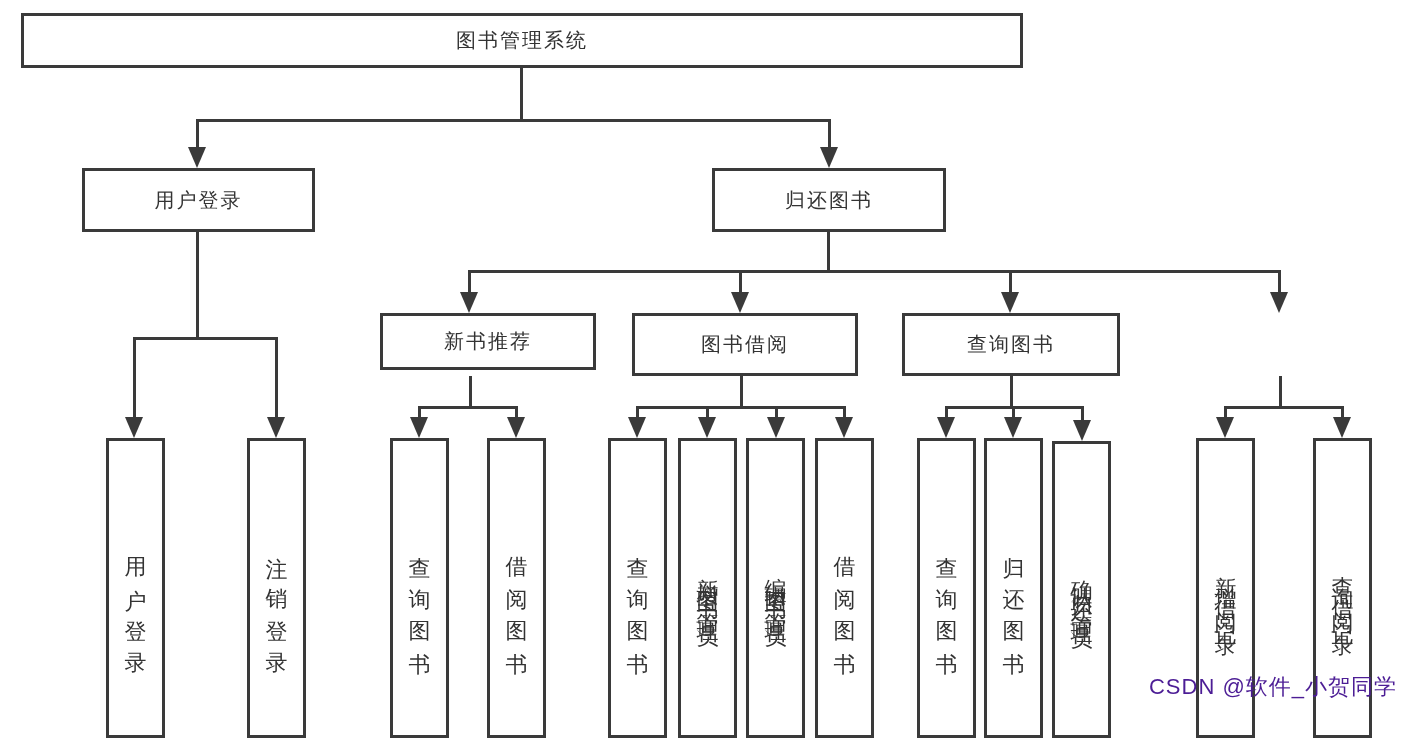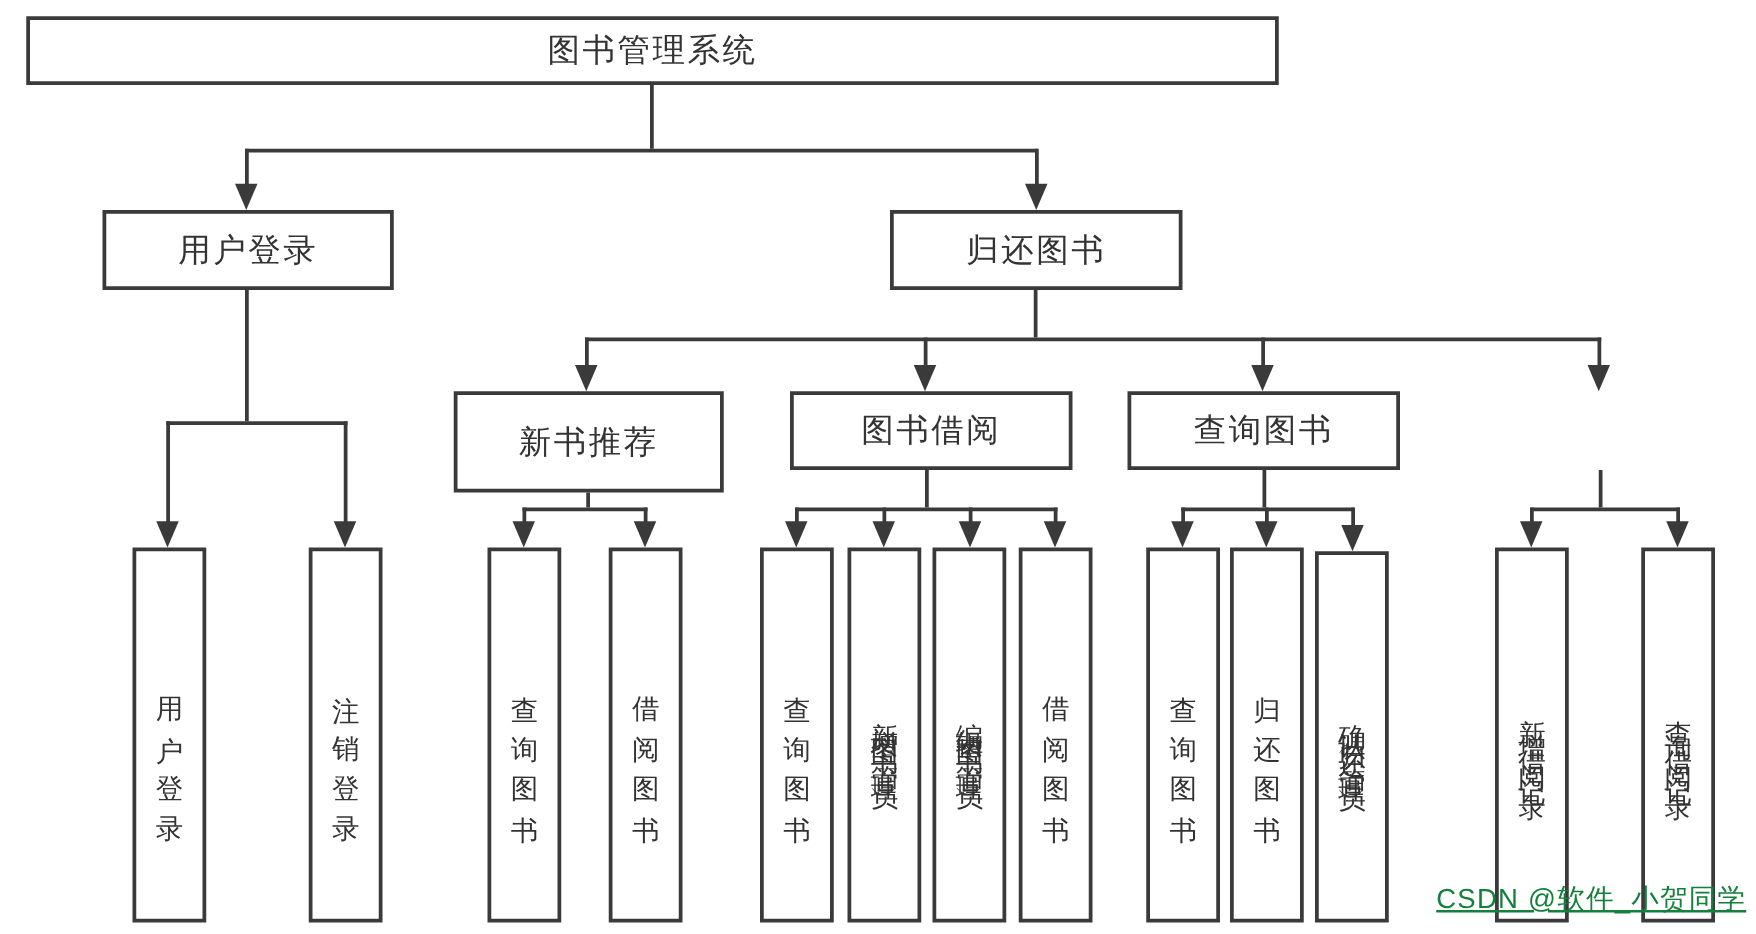--- a/index.html
+++ b/index.html
@@ -12,21 +12,21 @@
     font-family: "Liberation Sans", "DejaVu Sans", sans-serif;
     color: #333333;
   }
   .node {
     position: absolute;
     border: 3px solid #3a3a3a;
     background: #ffffff;
     display: flex;
     align-items: center;
     justify-content: center;
-    font-size: 26px;
+    font-size: 20px;
     letter-spacing: 2px;
     box-sizing: border-box;
     z-index: 2;
   }
   .tall {
     position: absolute;
     top: 438px;
     width: 59px;
     height: 300px;
     border: 3px solid #3a3a3a;
@@ -57,27 +57,26 @@
     position: absolute;
     width: 0; height: 0;
     border-left: 9px solid transparent;
     border-right: 9px solid transparent;
     border-top: 21px solid #3a3a3a;
     z-index: 1;
   }
   .watermark {
     position: absolute;
     right: 8px;
-    top: 704px;
+    top: 672px;
     font-size: 22px;
-    color: #15803d;
+    color: #4c1d95;
     letter-spacing: 1px;
     z-index: 5;
     white-space: nowrap;
-    text-decoration: underline;
   }
 </style>
 </head>
 <body>
 
 <div class="canvas">
 
   <div class="node" style="left:21px;top:13px;width:1002px;height:55px">
     <span>图书管理系统</span>
   </div>
@@ -107,21 +106,21 @@
   <div class="hline" style="left:468px;top:270px;width:813px"></div>
   <div class="vline" style="left:468px;top:270px;height:26px"></div>
   <div class="arr" style="left:460px;top:292px"></div>
   <div class="vline" style="left:739px;top:270px;height:26px"></div>
   <div class="arr" style="left:731px;top:292px"></div>
   <div class="vline" style="left:1009px;top:270px;height:26px"></div>
   <div class="arr" style="left:1001px;top:292px"></div>
   <div class="vline" style="left:1278px;top:270px;height:26px"></div>
   <div class="arr" style="left:1270px;top:292px"></div>
 
-  <div class="node" style="left:363px;top:313px;width:216px;height:81px">
+  <div class="node" style="left:380px;top:313px;width:216px;height:57px">
     <span>新书推荐</span>
   </div>
   <div class="node" style="left:632px;top:313px;width:226px;height:63px">
     <span>图书借阅</span>
   </div>
   <div class="node" style="left:902px;top:313px;width:218px;height:63px">
     <span>查询图书</span>
   </div>
 
   <div class="vline" style="left:469px;top:376px;height:30px"></div>

